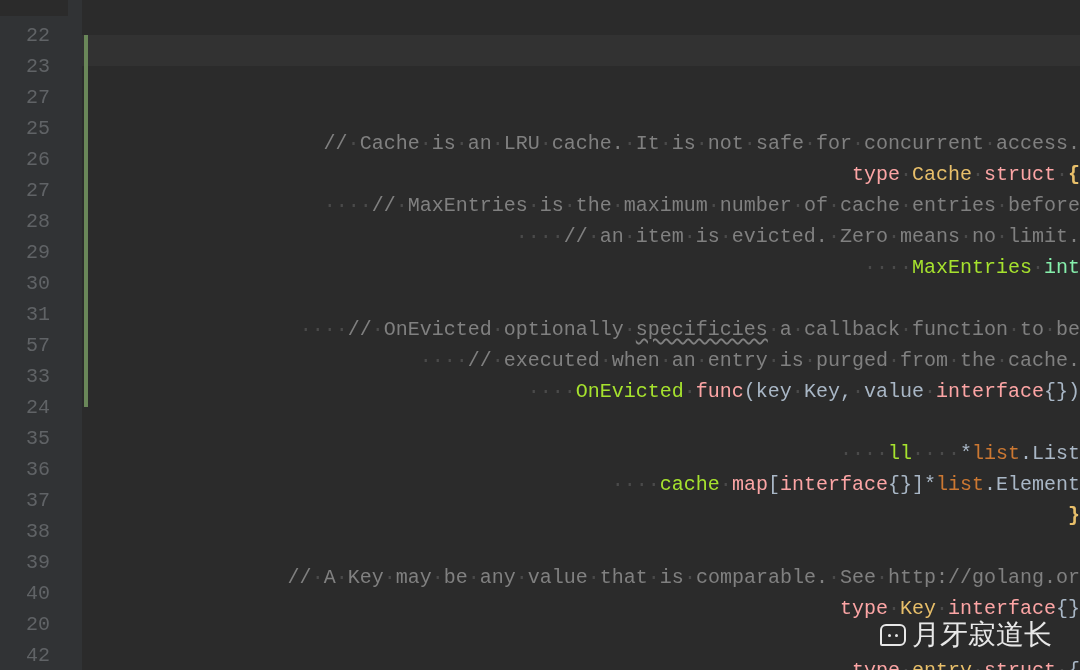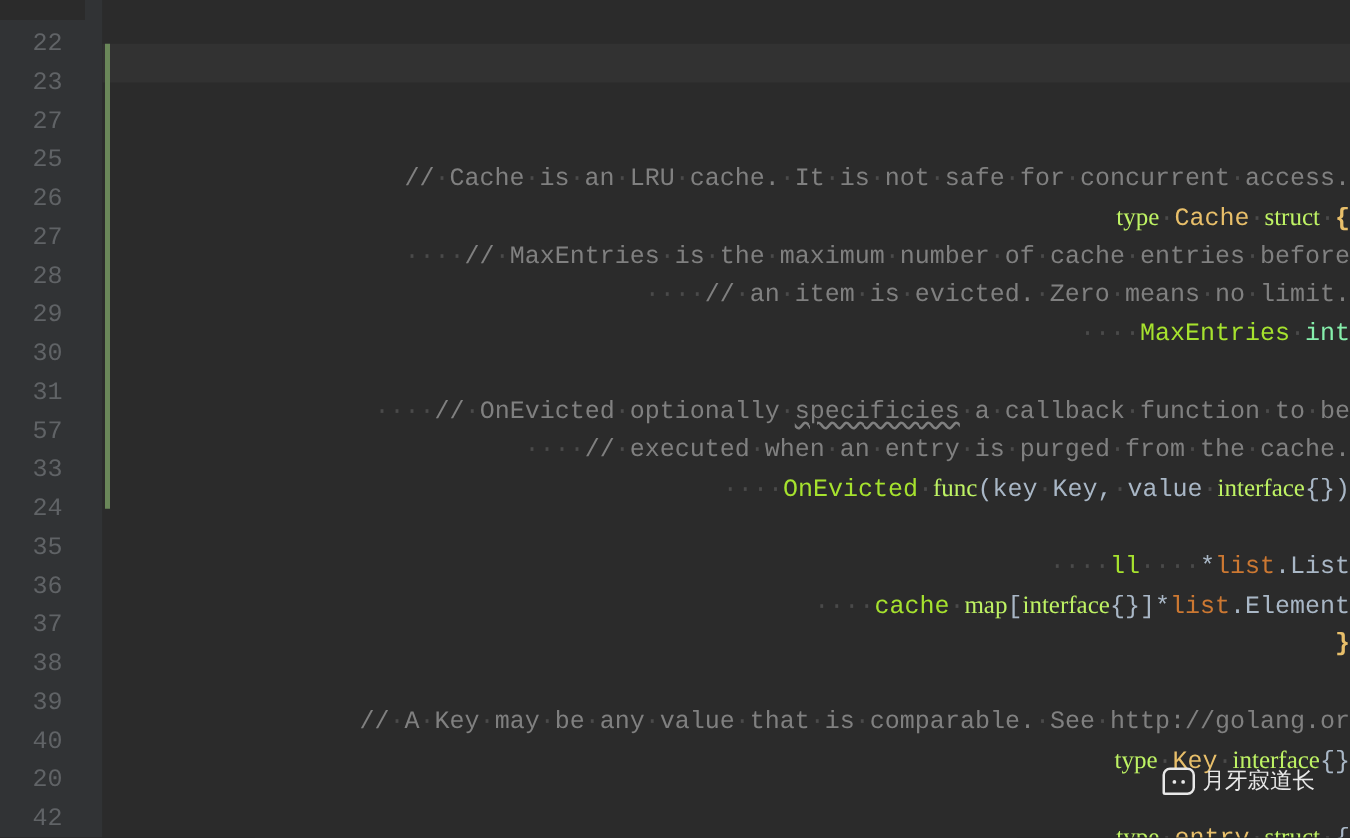--- a/index.html
+++ b/index.html
@@ -61,41 +61,41 @@
     left: 2px;
     top: 35px;      
     width: 4px;
     height: 372px;  
     background: #6a8759;
     z-index: 2;
   }
 
   
   .cm  { color: #808080; }            
-  .kw  { color: #bef264; font-weight: 500; font-family: Liberation Serif, serif; } 
+  .kw  { color: #fca5a5; font-weight: 500; } 
   .ty  { color: #86efac; }            
   .st  { color: #e8bf6a; }            
   .fn  { color: #a6e22e; }            
   .id  { color: #a9b7c6; }            
   .pk  { color: #cc7832; }            
   .br  { color: #e8bf6a; font-weight: bold; } 
   .pl  { color: #a9b7c6; }            
   .ws  { color: #4a4a4a; }            
   .wavy { text-decoration: underline wavy #808080; text-underline-offset: 3px; }
 
   .watermark {
     position: absolute;
     right: 28px;
-    bottom: 30px;
+    bottom: 20px;
     display: flex;
     align-items: center;
     gap: 6px;
     color: #e8e8e8;
     font-family: "PingFang SC","Microsoft YaHei",sans-serif;
-    font-size: 18px;
+    font-size: 28px;
     z-index: 5;
   }
   .watermark .bubble {
     width: 26px; height: 22px;
     border: 2px solid #e8e8e8;
     border-radius: 6px 6px 6px 2px;
     position: relative;
   }
   .watermark .bubble::before,
   .watermark .bubble::after {

